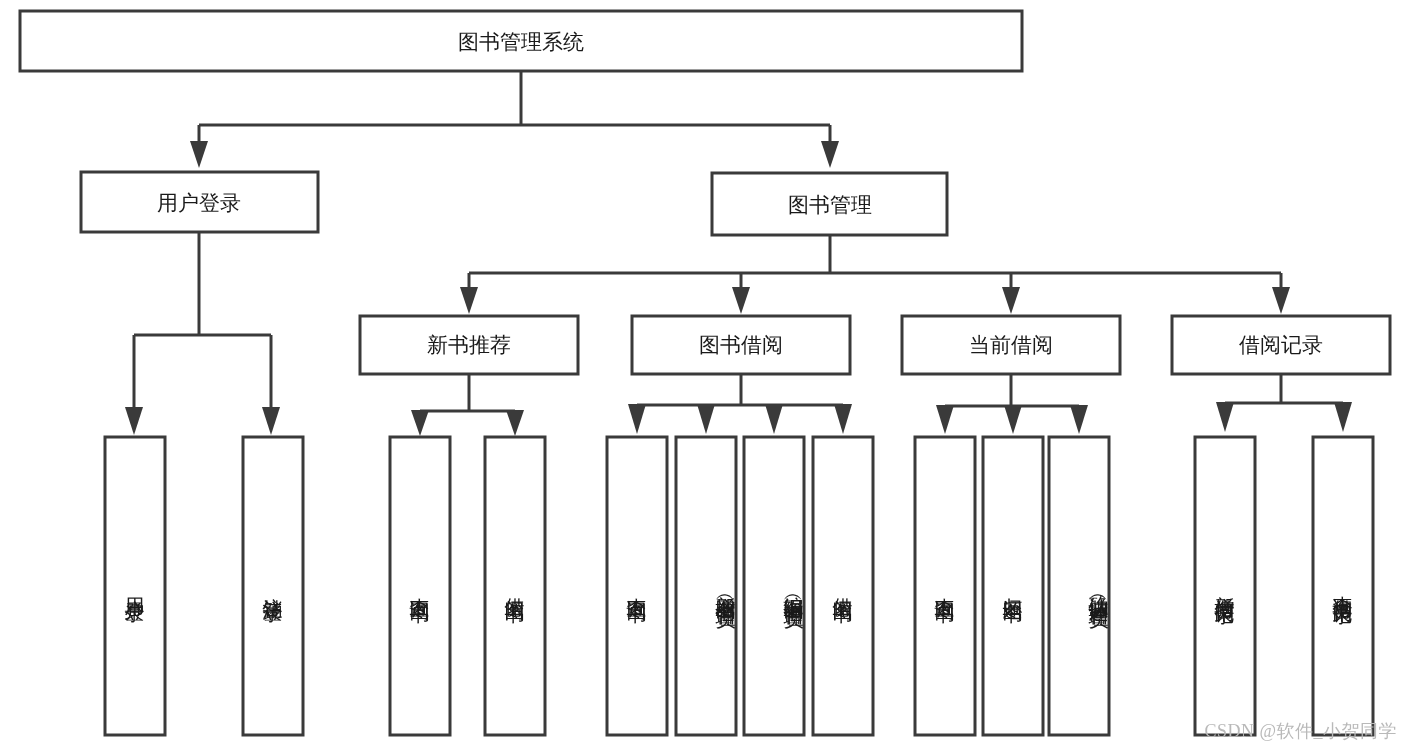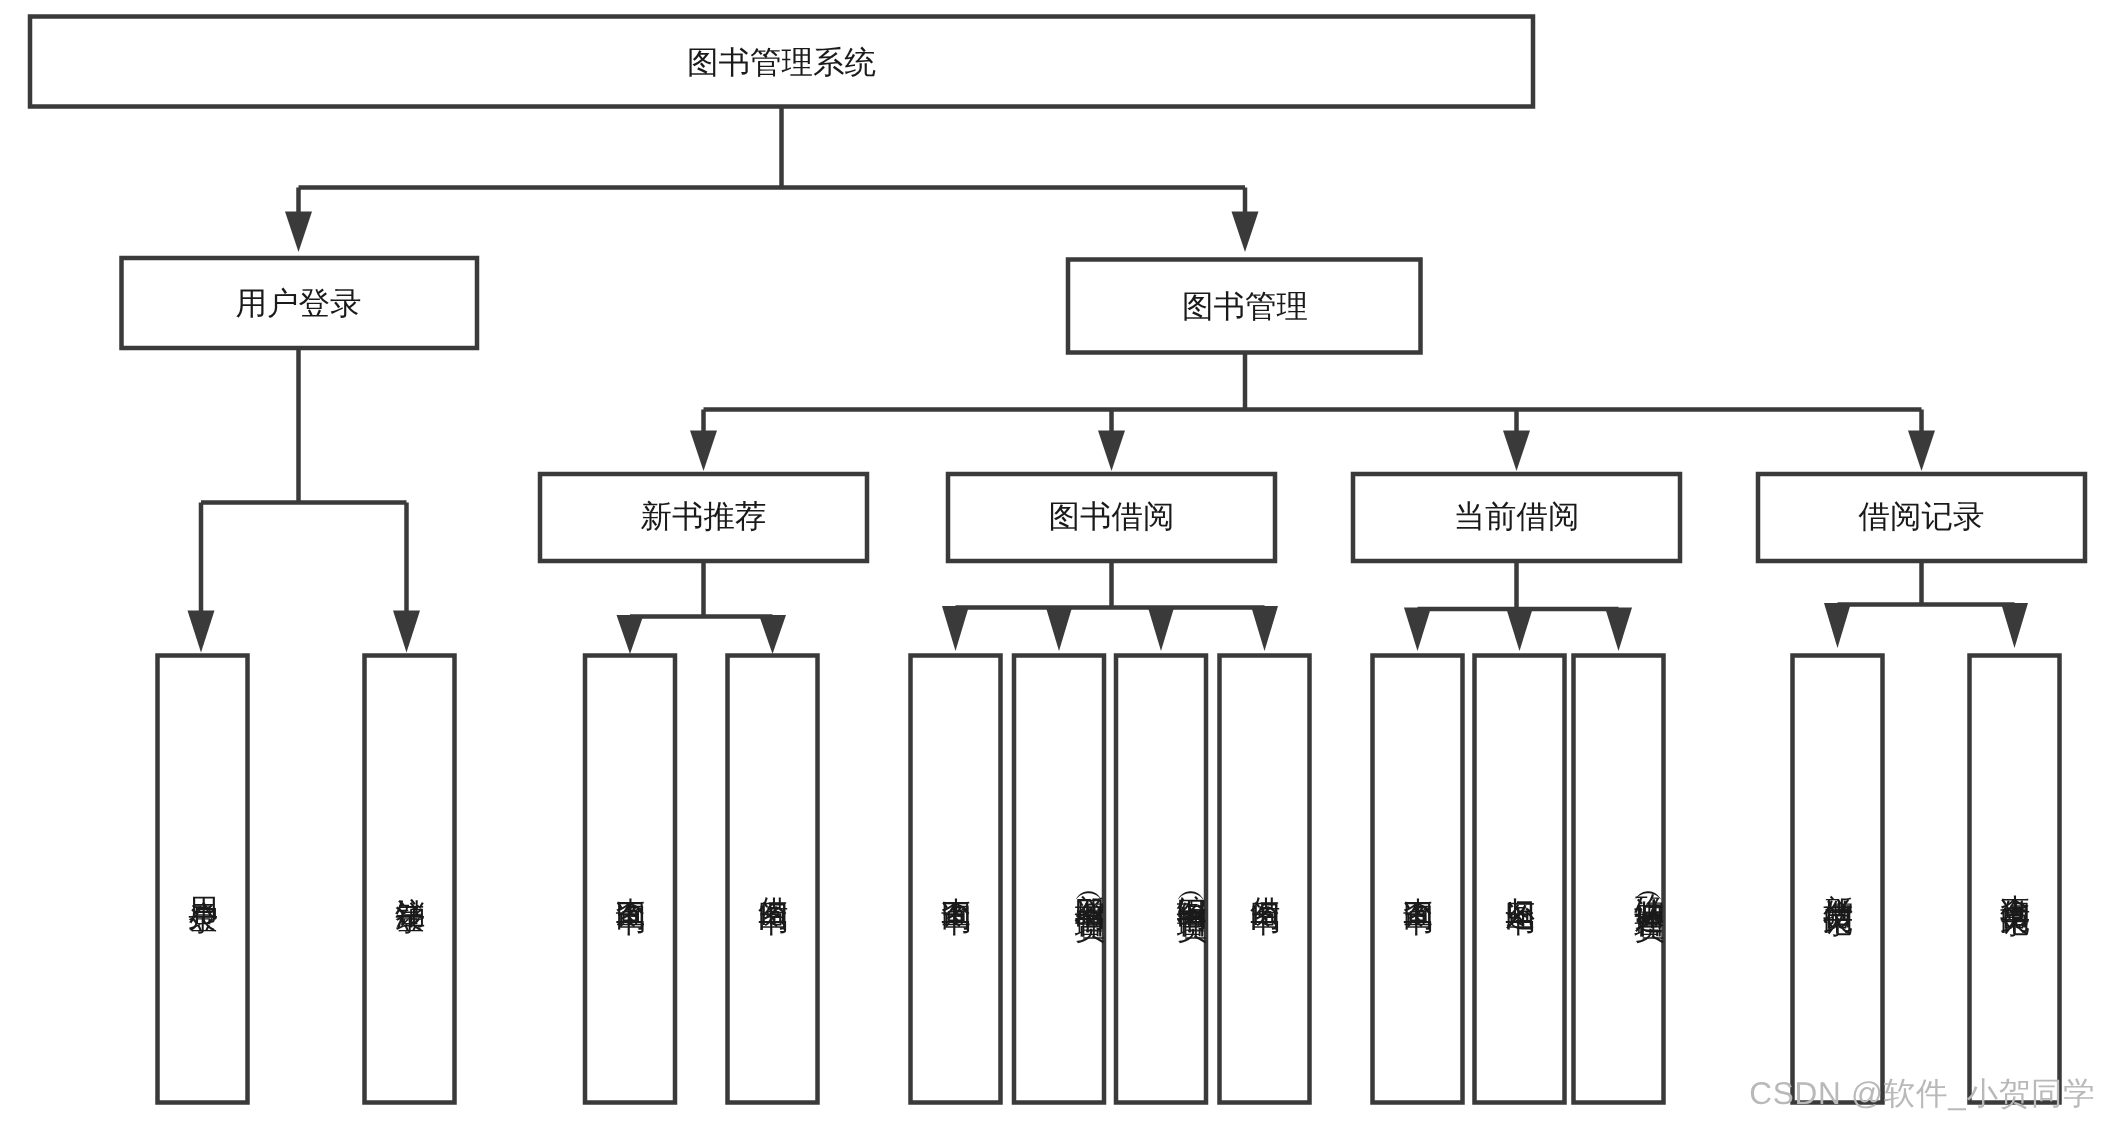--- a/index.html
+++ b/index.html
@@ -58,22 +58,22 @@
     letter-spacing: 2px;
     line-height: 1;
     white-space: nowrap;
     text-align: center;
     user-select: none;
   }
   .watermark {
     position: absolute;
     right: 8px;
     bottom: 4px;
-    font-family: Liberation Sans, sans-serif;
-    font-size: 21px;
+    font-family: Liberation Serif, serif;
+    font-size: 18px;
     color: #b9b9b9;
     letter-spacing: 0.5px;
     white-space: nowrap;
     user-select: none;
   }
 </style>
 </head>
 <body>
 
 <div id="diagram-root">

